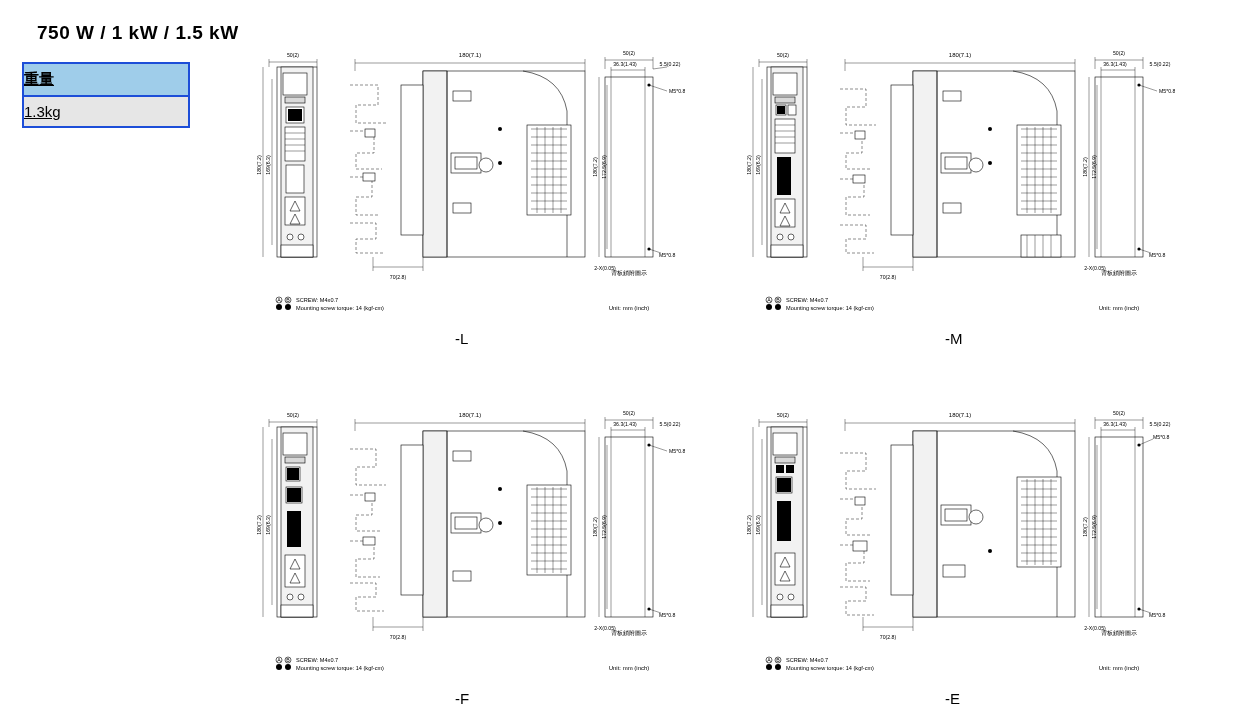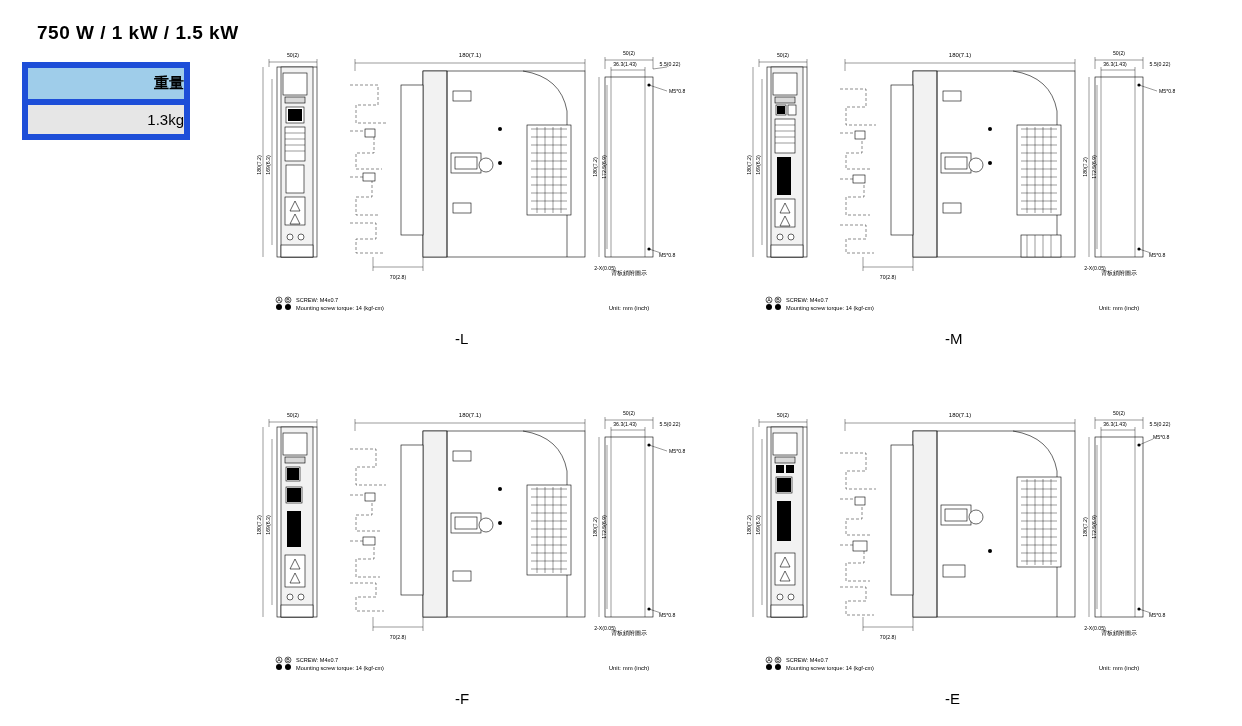--- a/index.html
+++ b/index.html
@@ -13,21 +13,21 @@
   }
   .page-title{
     position:absolute;left:37px;top:22px;
     font-size:19px;font-weight:bold;letter-spacing:.5px;
   }
   .weight-table{
     position:absolute;left:22px;top:62px;
     width:168px;border-collapse:collapse;
   }
   .weight-table td{
-    text-align:right;font-size:15px;padding:6px 0;border:6px solid #1d4ed8;
+    text-align:left;font-size:15px;padding:6px 0;border:2px solid #1d4ed8;text-decoration:underline;
   }
   .weight-head{background:#9fcdea;font-weight:bold;}
   .weight-val{background:#e6e6e6;}
 
   .panel{position:absolute;}
   .panel-label{
     position:absolute;font-size:15px;color:#000;
   }
   svg{display:block;}
   text{font-family:"Liberation Sans", sans-serif;}

